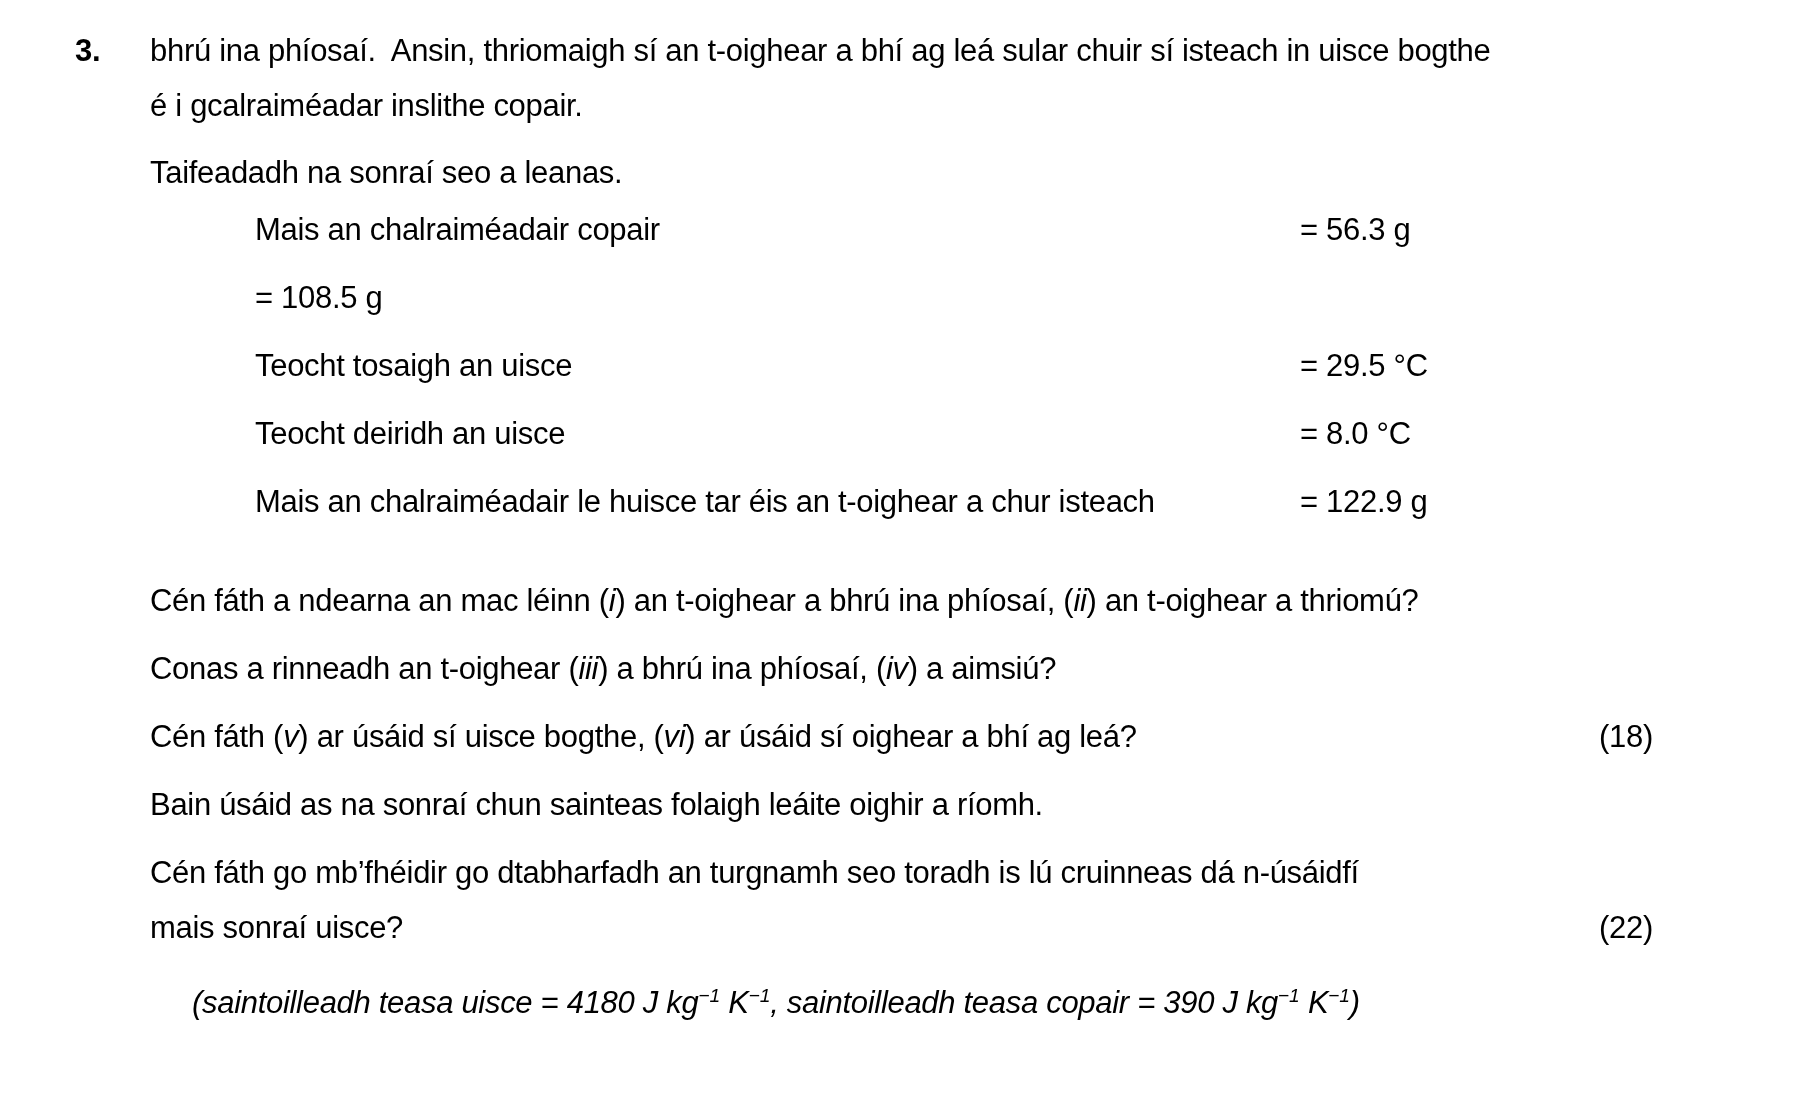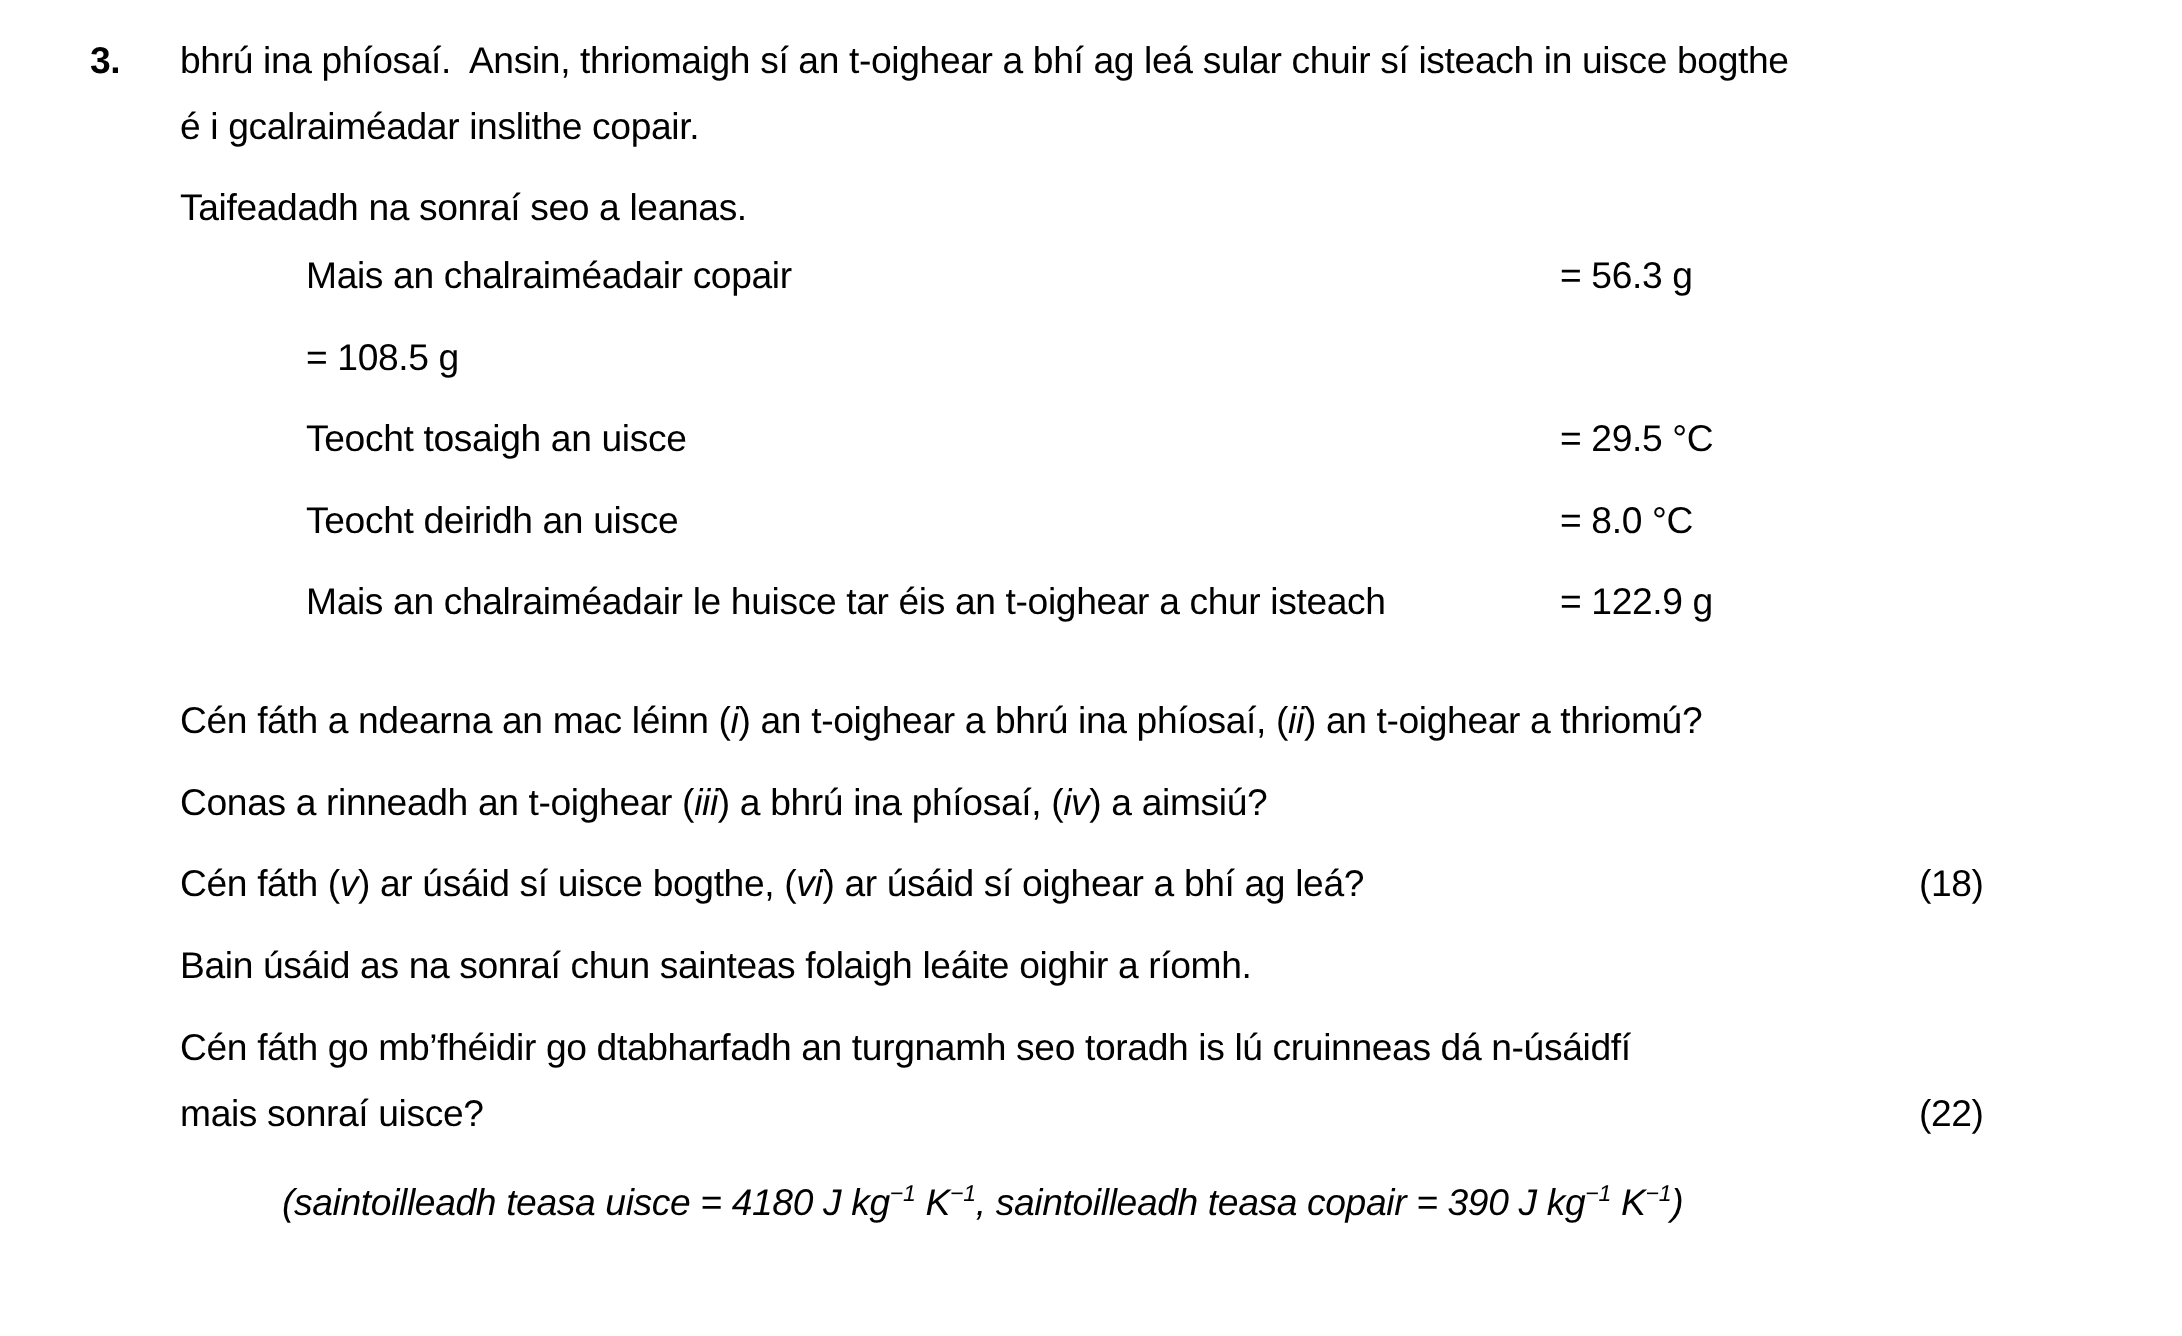--- a/index.html
+++ b/index.html
@@ -21,21 +21,21 @@
   .data-intro { margin-top: 12px; line-height: 55px; white-space: pre; }
   .meas-table { margin-top: 12px; margin-left: 105px; }
   .meas-row { display: flex; height: 68px; align-items: flex-start; }
   .meas-label { width: 1045px; flex: none; white-space: pre; }
   .meas-value { white-space: pre; }
   .prompts { margin-top: 21px; }
   .prompt-block + .prompt-block { margin-top: 13px; }
   .prompt-line { display: flex; line-height: 55px; }
   .line-text { white-space: pre; }
   .mark { margin-left: auto; white-space: pre; }
-  .constants { margin-top: 13px; margin-left: 85px; font-style: italic; line-height: 55px; white-space: pre; }
+  .constants { margin-top: 13px; margin-left: 42px; font-style: italic; line-height: 55px; white-space: pre; }
   .it { font-style: italic; }
   .sup { font-size: 0.62em; vertical-align: super; letter-spacing: -0.2px; }
 </style>
 </head>
 <body>
 
 <div class="page">
   <div class="q-row">
     <div class="q-num">3.</div>
     <div class="q-body">

